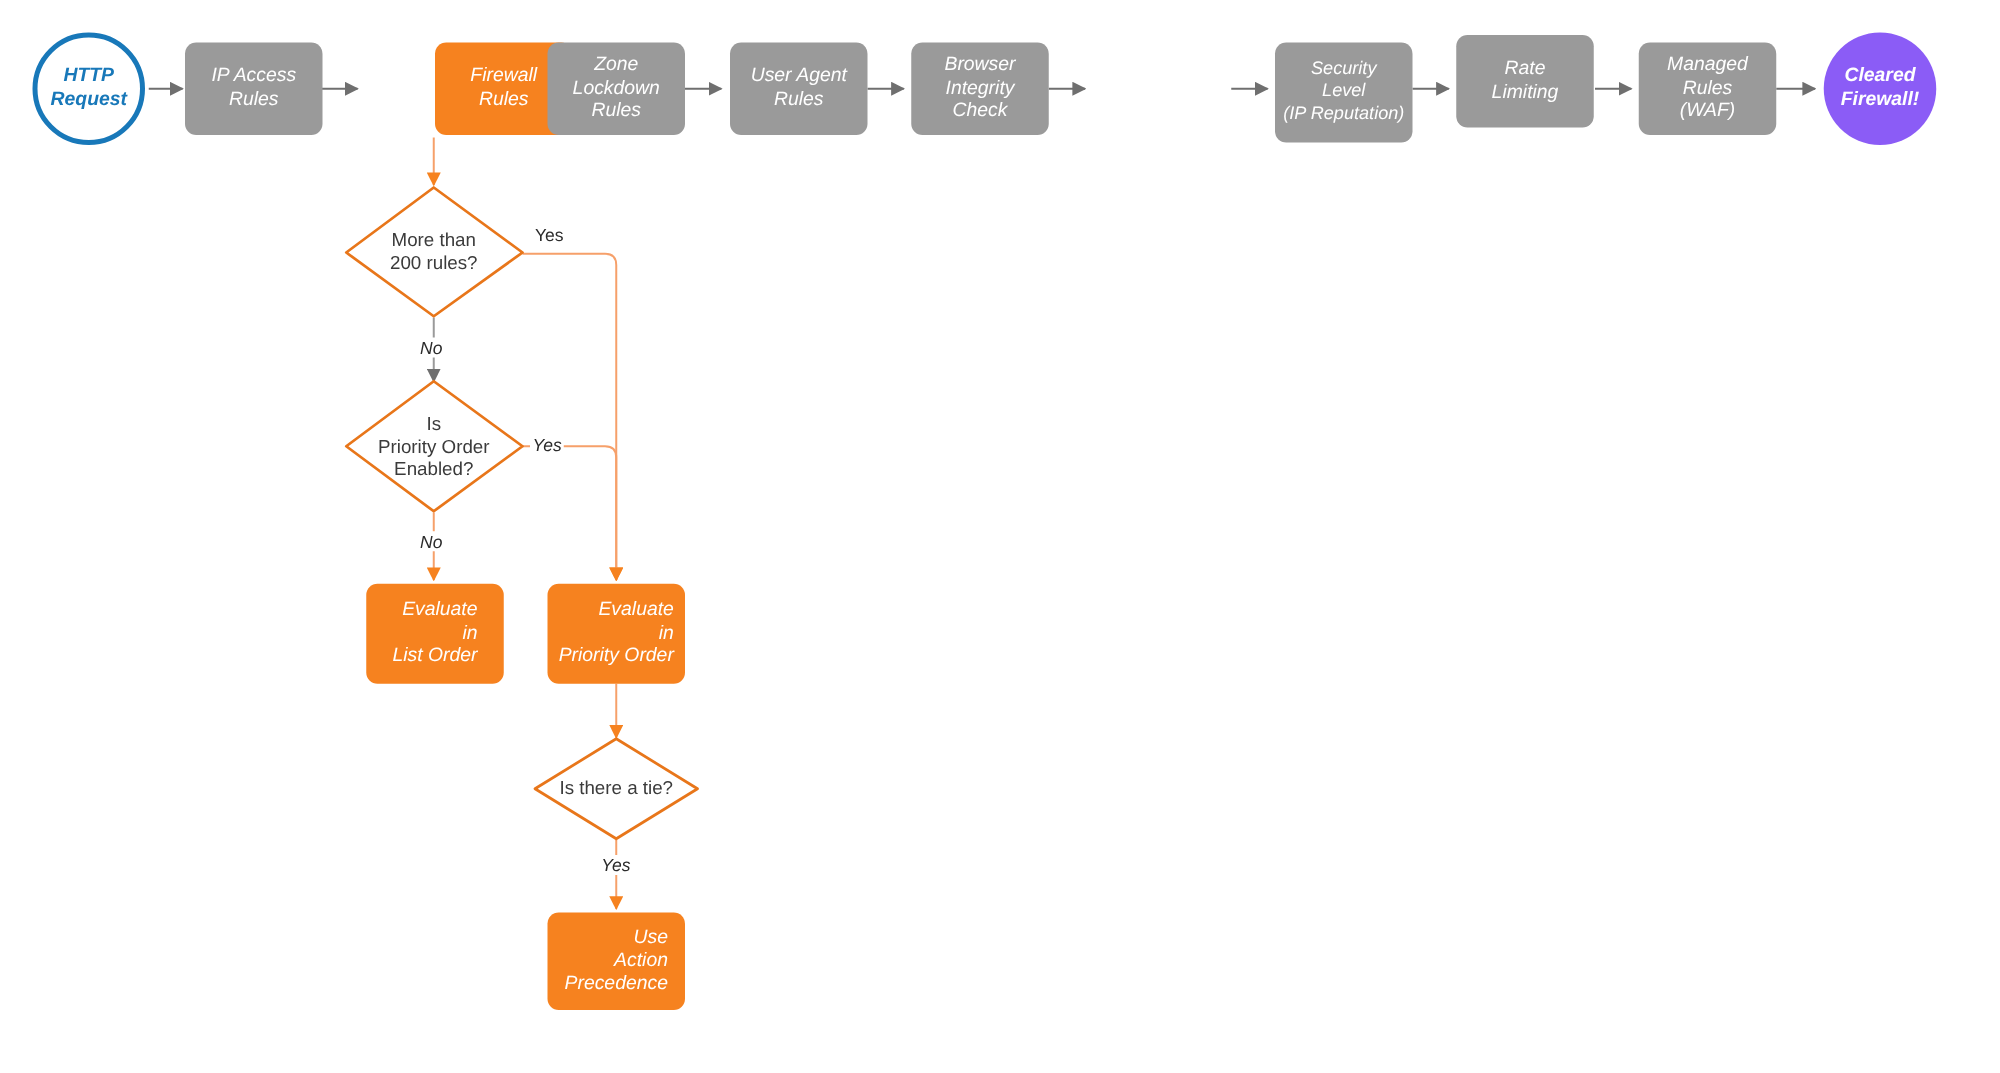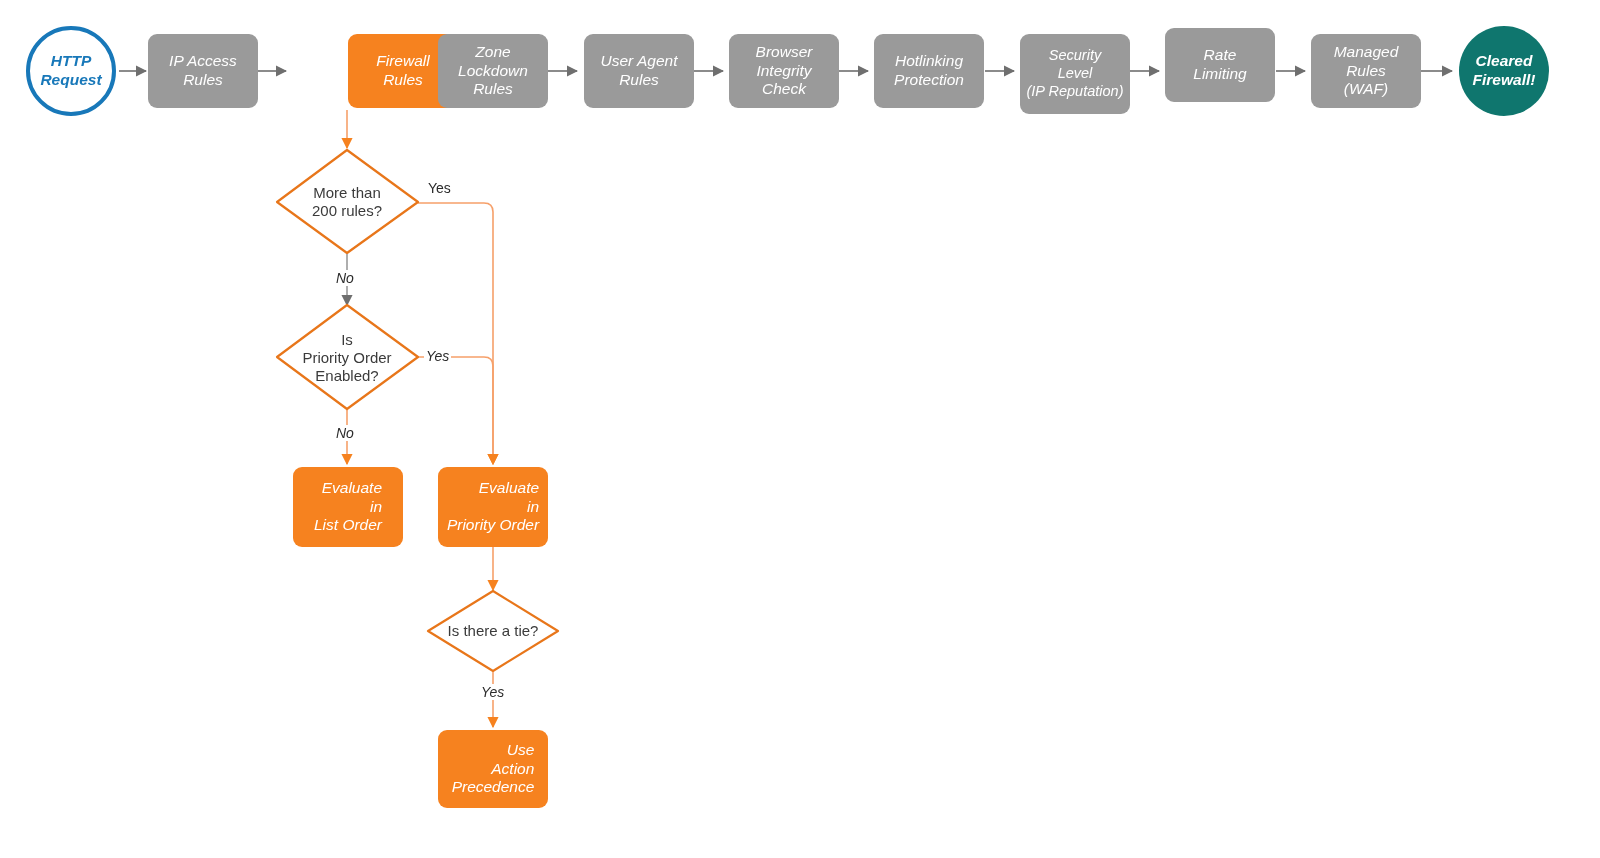--- a/index.html
+++ b/index.html
@@ -12,21 +12,21 @@
         justify-content:center;text-align:center;line-height:1.22;}
 
   .procbox{border-radius:9px;font-style:italic;font-weight:400;color:#ffffff;font-size:15.5px;}
   .procbox.gray{background:#9a9a9a;}
   .procbox.orange{background:#f6821f;}
 
   .resbox{border-radius:9px;background:#f6821f;color:#ffffff;font-style:italic;font-size:15.5px;text-align:right;}
 
   .circle{border-radius:50%;font-style:italic;font-weight:bold;font-size:15.5px;}
   .circle.start{background:#ffffff;border:4px solid #1878b9;color:#1878b9;}
-  .circle.end{background:#0f766e;color:#ffffff;}
+  .circle.end{background:#8b5cf6;color:#ffffff;}
 
   .diamond{color:#3b3b3b;font-size:15px;font-style:normal;background:transparent;z-index:2;}
   .diamond .dtext{position:relative;z-index:3;}
 
   .edgelabel{position:absolute;font-size:14px;color:#2b2b2b;font-style:italic;
              background:#fff;padding:0 2px;white-space:nowrap;z-index:4;}
   .edgelabel.plain{font-style:normal;}
 </style>
 </head>
 <body>
@@ -94,23 +94,20 @@
   </div>
 
   <div class="node procbox gray" style="left:584px;top:34px;width:110px;height:74px;">
     <span class="lbl">User Agent<br>Rules</span>
   </div>
 
   <div class="node procbox gray" style="left:729px;top:34px;width:110px;height:74px;">
     <span class="lbl">Browser<br>Integrity<br>Check</span>
   </div>
 
-  <div class="node procbox gray" style="left:874px;top:34px;width:110px;height:74px;">
-    <span class="lbl">Hotlinking<br>Protection</span>
-  </div>
 
   <div class="node procbox gray" style="left:1020px;top:34px;width:110px;height:80px;font-size:14.5px;">
     <span class="lbl">Security<br>Level<br>(IP Reputation)</span>
   </div>
 
   <div class="node procbox gray" style="left:1165px;top:28px;width:110px;height:74px;">
     <span class="lbl">Rate<br>Limiting</span>
   </div>
 
   <div class="node procbox gray" style="left:1311px;top:34px;width:110px;height:74px;">

